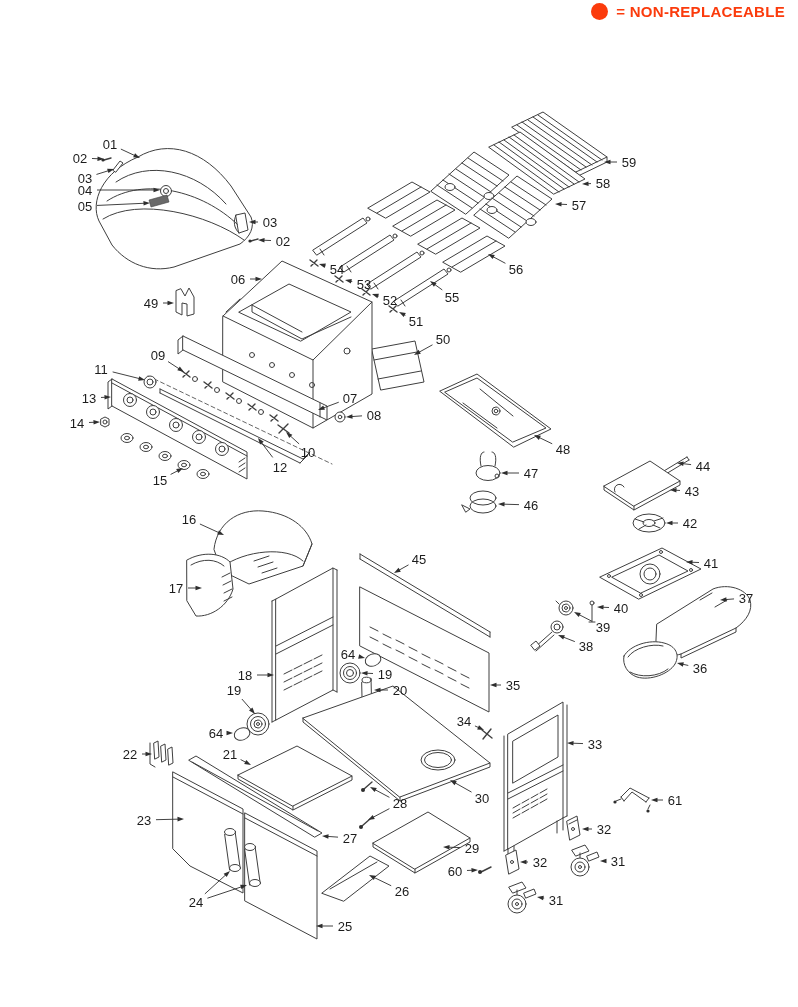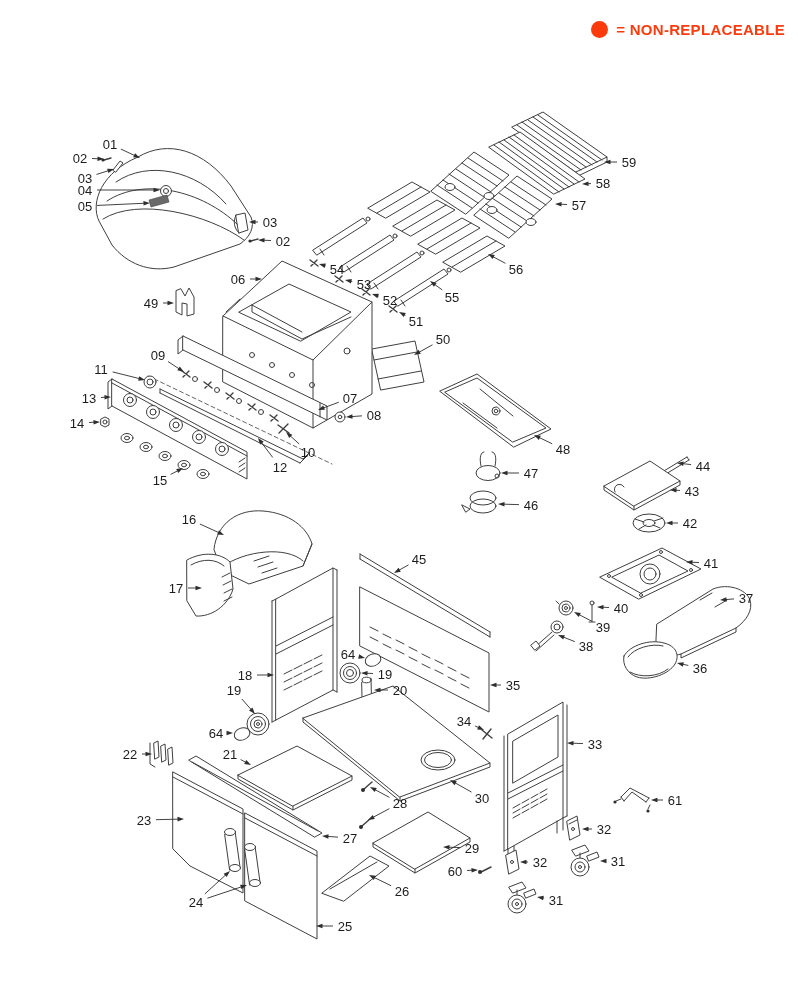--- a/index.html
+++ b/index.html
@@ -7,21 +7,21 @@
          font-family:"Liberation Sans",sans-serif}
   .stage svg{position:absolute;left:0;top:0}
   .ln{fill:none;stroke:#3f3f3f;stroke-width:1;stroke-linecap:round;stroke-linejoin:round}
   .fw{fill:#ffffff;stroke:#3f3f3f;stroke-width:1;stroke-linecap:round;stroke-linejoin:round}
   .dk{fill:#6a6a6a;stroke:#3f3f3f;stroke-width:.6}
   .thk{stroke-width:1.4}
   .dash{stroke-dasharray:4 3;stroke-width:.8}
   .part-label{font:13px "Liberation Sans",sans-serif;fill:#1c1c1c}
   .leader{stroke:#2e2e2e;stroke-width:.9;fill:none}
   .arrow{fill:#2e2e2e;stroke:none}
-  .legend{position:absolute;top:21px;right:13px;display:flex;align-items:center;gap:8px;
+  .legend{position:absolute;top:3px;right:13px;display:flex;align-items:center;gap:8px;
           font-weight:bold;font-size:15px;letter-spacing:.3px;color:var(--accent,#fb3b0c);
           font-family:"Liberation Sans",sans-serif}
   .legend-dot{width:17px;height:17px;border-radius:50%;background:var(--accent,#fb3b0c)}
 </style>
 </head>
 <body>
 
 <div class="stage">
 
   <svg width="798" height="1007" viewBox="0 0 798 1007">

